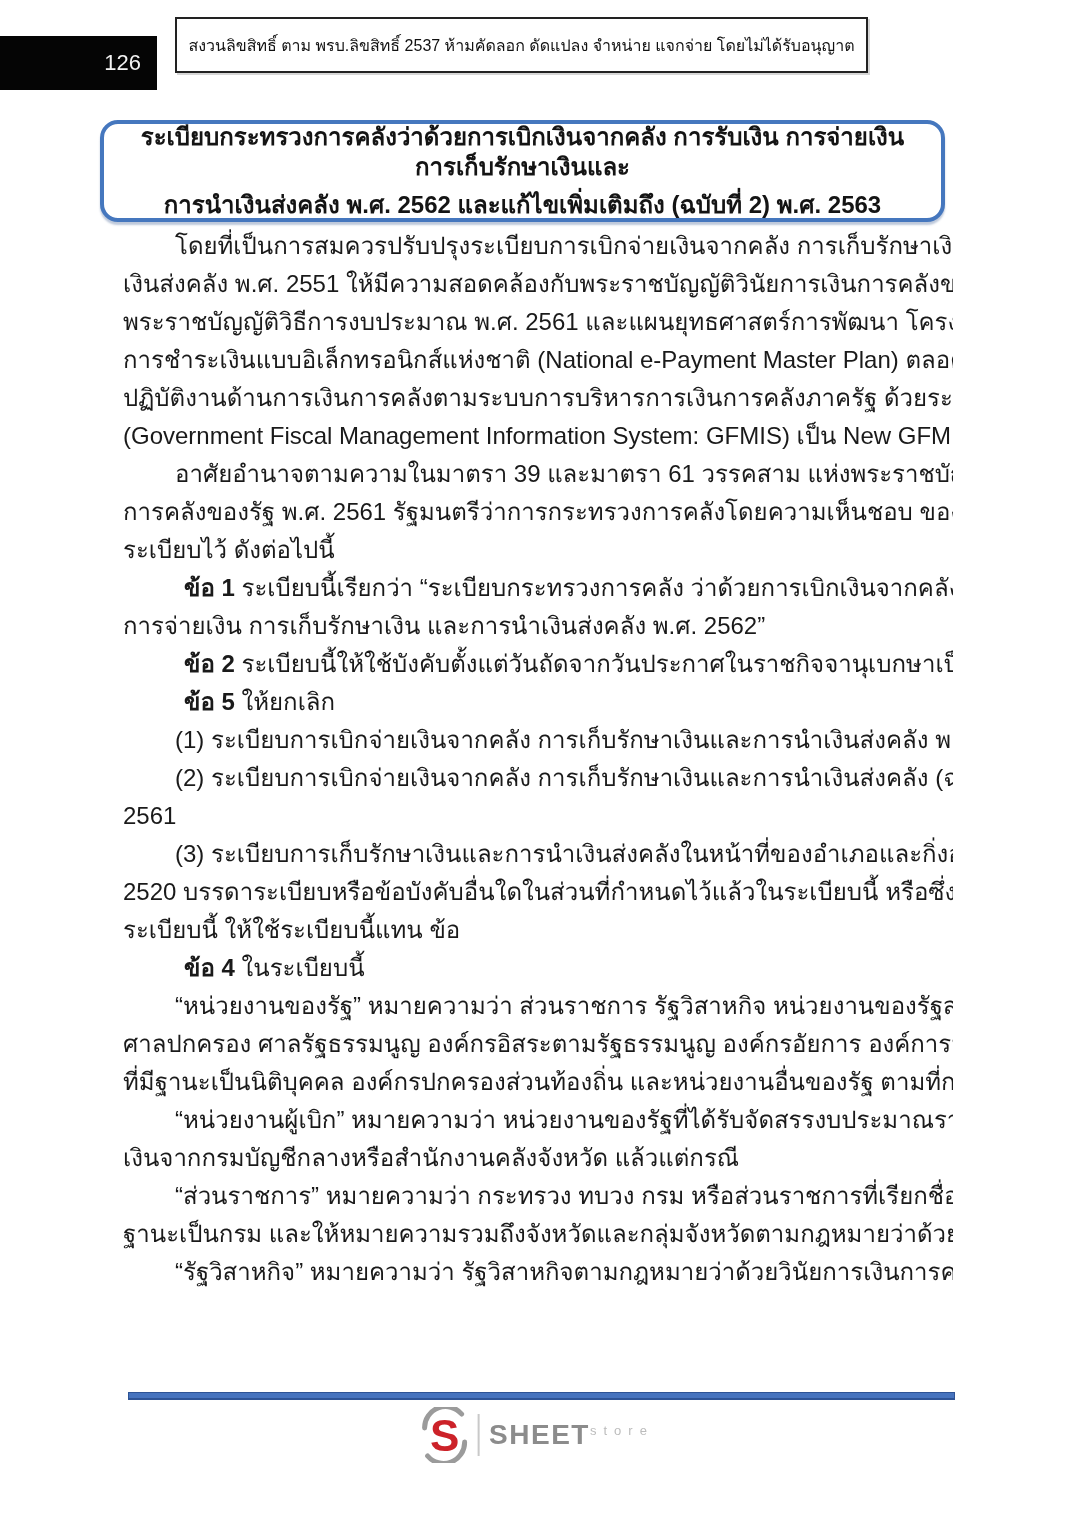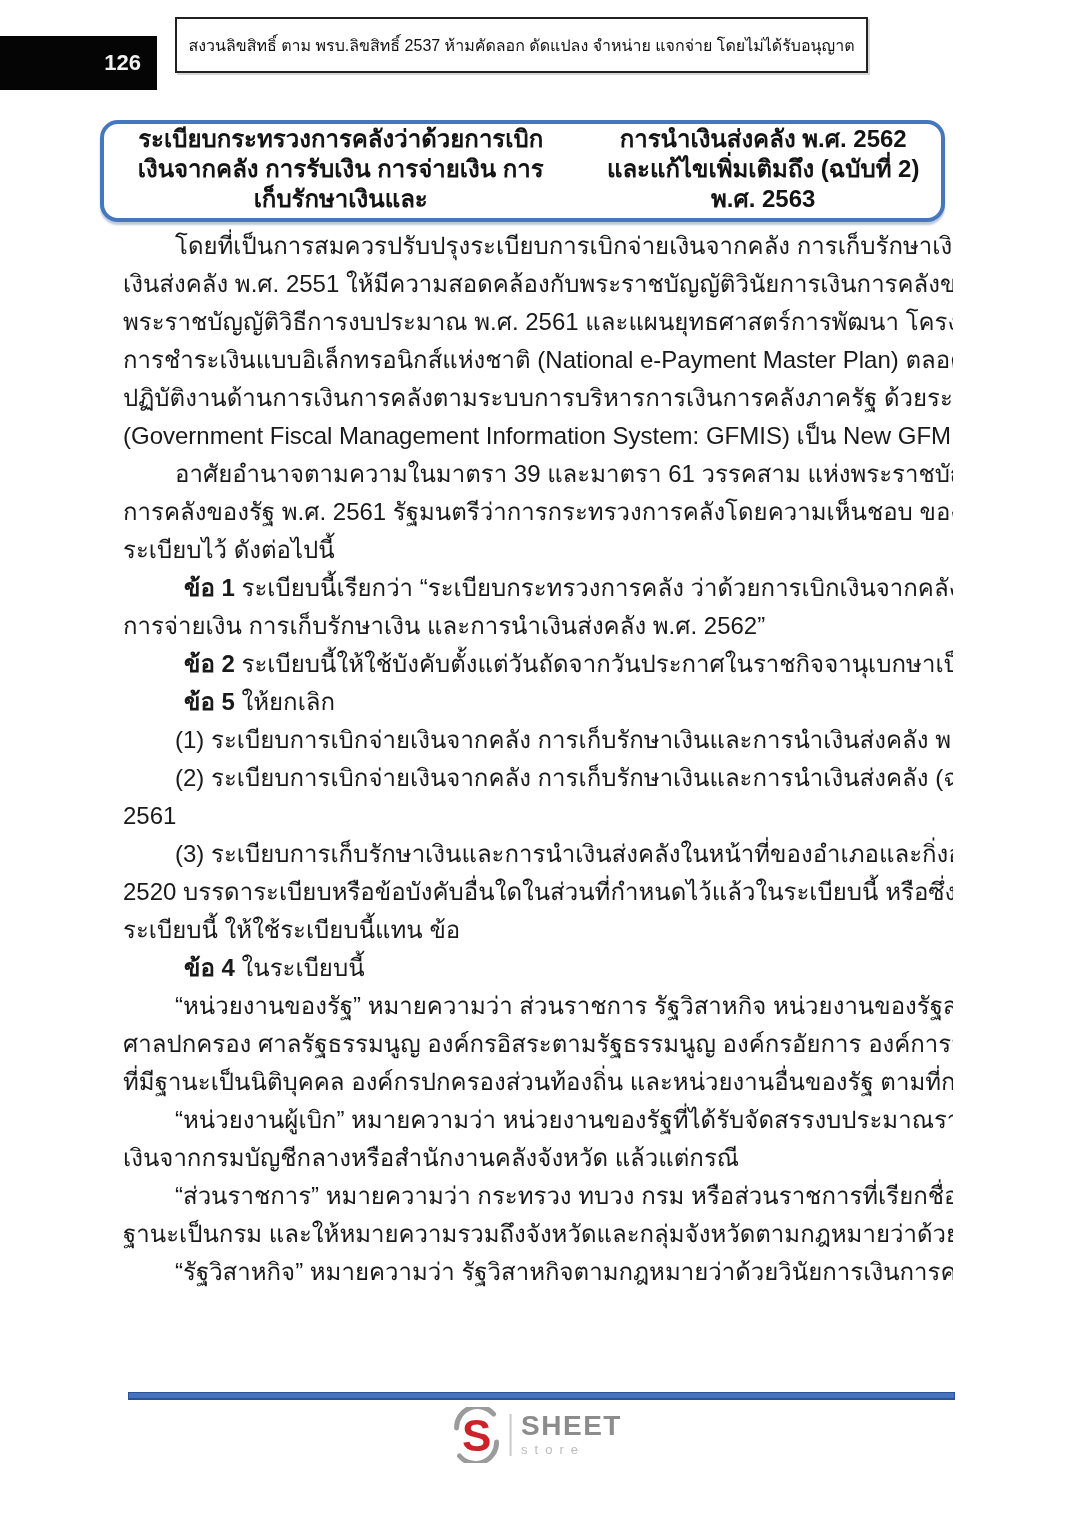--- a/index.html
+++ b/index.html
@@ -16,21 +16,20 @@
   .page-number-box {
     position: absolute; left: 0; top: 36px;
     width: 157px; height: 54px;
     background: #050505;
     color: #f2f2f2;
     font-size: 22px;
     line-height: 54px;
     text-align: right;
     padding-right: 16px;
     box-sizing: border-box;
-    font-weight: bold;
   }
   .copyright-box {
     position: absolute; left: 175px; top: 17px;
     width: 693px; height: 56px;
     border: 2px solid #222222;
     box-sizing: border-box;
     background: #ffffff;
     display: flex; align-items: center; justify-content: center;
     font-size: 16px;
     color: #111111;
@@ -39,21 +38,21 @@
 
   
   .title-box {
     position: absolute; left: 100px; top: 120px;
     width: 845px; height: 102px;
     border: 4px solid #4577be;
     border-radius: 18px;
     box-sizing: border-box;
     background: #ffffff;
     box-shadow: 0 3px 2px rgba(110, 135, 175, 0.45);
-    display: flex; flex-direction: row; justify-content: center;
+    display: flex; flex-direction: column; justify-content: center;
     gap: 8px;
   }
   .title-line {
     text-align: center;
     font-weight: bold;
     font-size: 24px;
     line-height: 30px;
     color: #141414;
     padding: 0 20px;
   }
@@ -90,21 +89,21 @@
     transform: translateX(-50%);
     display: flex; align-items: center;
     height: 58px;
   }
   .logo-icon-wrap { width: 46px; height: 56px; margin-right: 10px; }
   .logo-divider {
     width: 2px; height: 42px;
     background: #c9c9c9;
     margin-right: 10px;
   }
-  .logo-text-stack { display: flex; flex-direction: column; justify-content: center; }
+  .logo-text-stack { display: flex; flex-direction: row; justify-content: center; }
   .logo-name {
     font-size: 28px; font-weight: bold; color: #8c8c8c;
     letter-spacing: 1.5px; line-height: 28px;
   }
   .logo-sub {
     font-size: 13px; color: #bcbcbc;
     letter-spacing: 7px; line-height: 16px; margin-top: 2px;
   }
 </style>
 </head>

